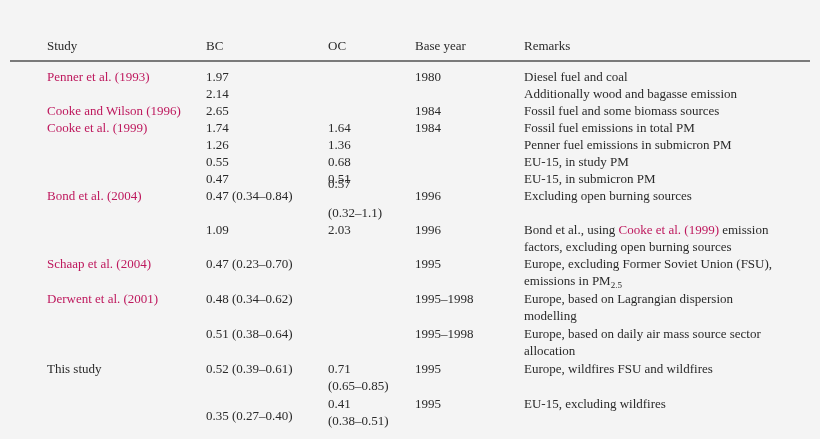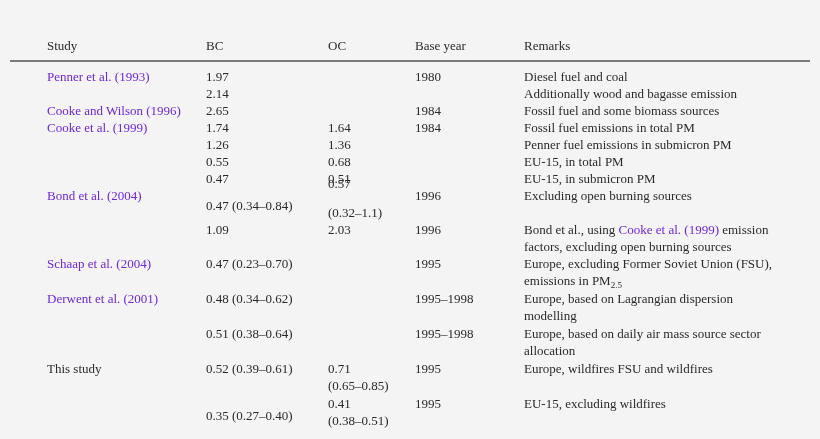--- a/index.html
+++ b/index.html
@@ -12,21 +12,21 @@
   }
   .tbl { position: absolute; left: 0; top: 0; width: 820px; }
   .hdr { position: absolute; top: 37px; left: 0; width: 820px; height: 18px; }
   .rule { position: absolute; left: 10px; top: 60px; width: 800px; height: 2px; background: #7a7a7a; }
   .cell { position: absolute; white-space: nowrap; line-height: 17px; }
   .c-study { left: 27px; margin-left: 20px; }
   .c-bc { left: 206px; }
   .c-oc { left: 328px; }
   .c-year { left: 406px; margin-left: 9px; }
   .c-rem { left: 524px; }
-  .link { color: #6d28d9; }
+  .link { color: #be185d; }
   sub { font-size: 9px; vertical-align: -3px; line-height: 0; font-family: Liberation Serif, serif; }
 </style>
 </head>
 <body>
 
 <div class="tbl">
   <div class="hdr">
     <span class="cell c-study">Study</span>
     <span class="cell c-bc">BC</span>
     <span class="cell c-oc">OC</span>
@@ -64,32 +64,32 @@
 
   <div>
     <span class="cell c-bc" style="top:136px">1.26</span>
     <span class="cell c-oc" style="top:136px">1.36</span>
     <span class="cell c-rem" style="top:136px">Penner fuel emissions in submicron PM</span>
   </div>
 
   <div>
     <span class="cell c-bc" style="top:153px">0.55</span>
     <span class="cell c-oc" style="top:153px">0.68</span>
-    <span class="cell c-rem" style="top:153px">EU-15, in total PM</span>
+    <span class="cell c-rem" style="top:153px">EU-15, in study PM</span>
   </div>
 
   <div>
     <span class="cell c-bc" style="top:170px">0.47</span>
     <span class="cell c-oc" style="top:170px">0.51</span>
     <span class="cell c-rem" style="top:170px">EU-15, in submicron PM</span>
   </div>
 
   <div>
     <span class="cell c-study link" style="top:187px">Bond et al. (2004)</span>
-    <span class="cell c-bc" style="top:197px">0.47 (0.34–0.84)</span>
+    <span class="cell c-bc" style="top:187px">0.47 (0.34–0.84)</span>
     <span class="cell c-oc" style="top:175px">0.57</span>
     <span class="cell c-oc" style="top:204px">(0.32–1.1)</span>
     <span class="cell c-year" style="top:187px">1996</span>
     <span class="cell c-rem" style="top:187px">Excluding open burning sources</span>
   </div>
 
   <div>
     <span class="cell c-bc" style="top:221px">1.09</span>
     <span class="cell c-oc" style="top:221px">2.03</span>
     <span class="cell c-year" style="top:221px">1996</span>

